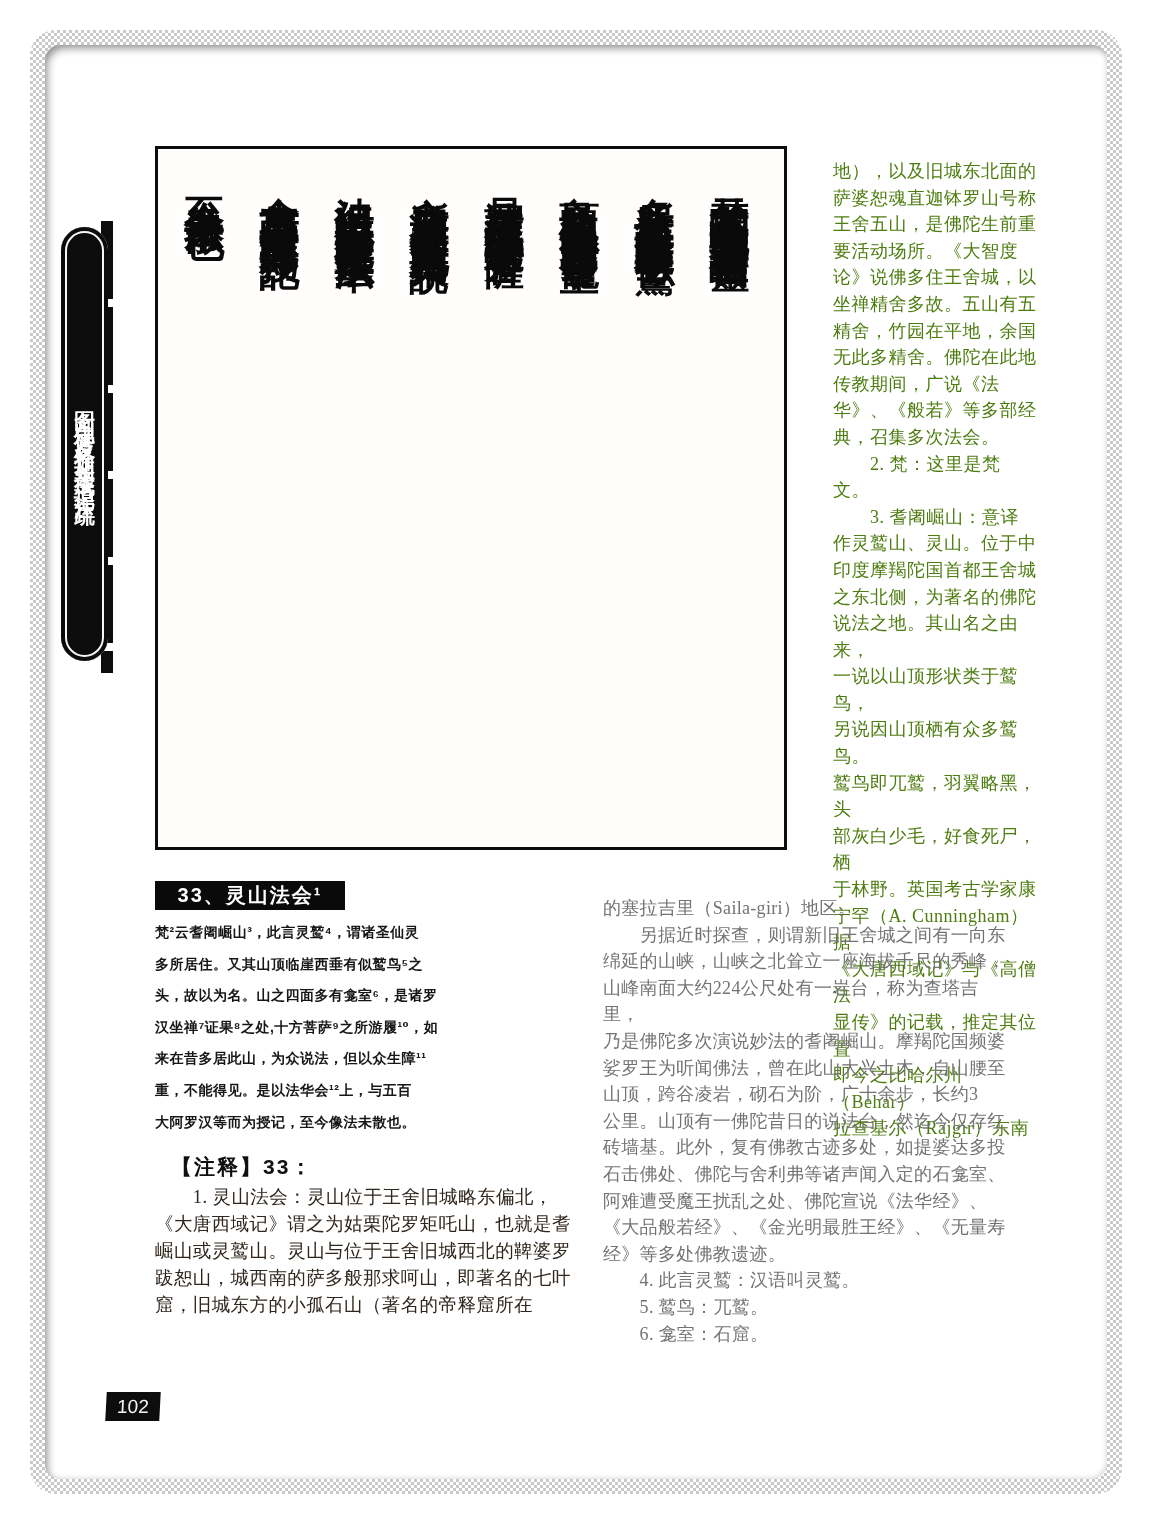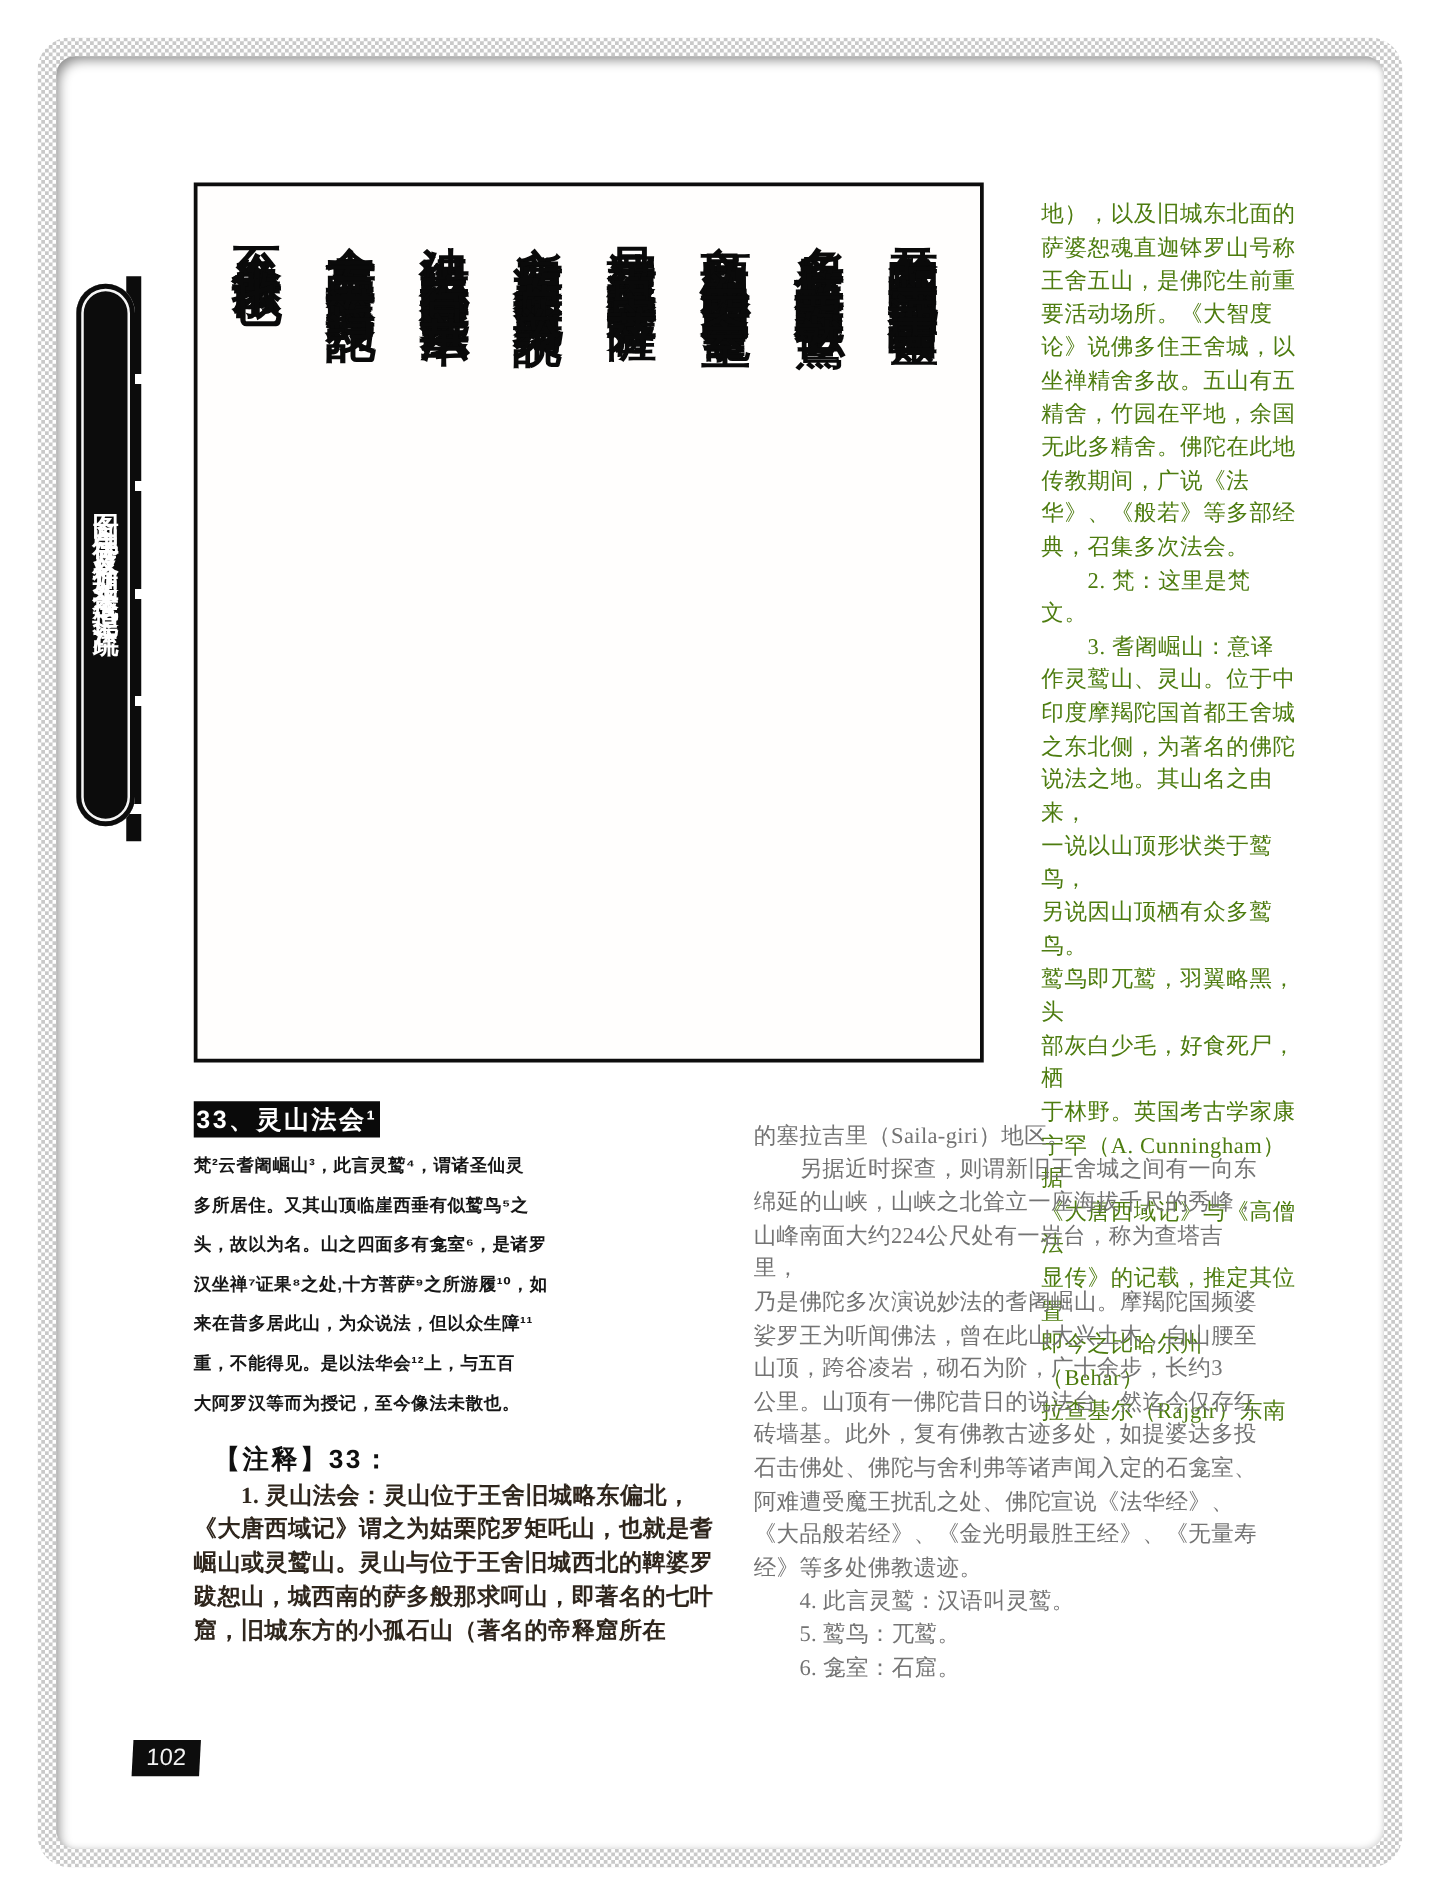--- a/index.html
+++ b/index.html
@@ -47,42 +47,42 @@
     color:#0a0a0a;font-family:"DejaVu Serif","Liberation Serif",serif;
   }
   
   .right-col{
     position:absolute;left:800px;top:158px;width:210px;
     font-size:18px;line-height:26.6px;letter-spacing:0.5px;
     color:#4d7c0f;white-space:pre-line;margin-left:33px;
   }
   
   .sec-head{
-    position:absolute;left:155px;top:881px;width:149px;height:29px;
+    position:absolute;left:155px;top:881px;width:190px;height:29px;
     background:#0a0a0a;color:#ffffff;
     display:flex;align-items:center;justify-content:center;
     font-size:20px;font-weight:bold;letter-spacing:2px;
     font-family:"Liberation Sans","DejaVu Sans",sans-serif;
   }
   
   .sec-para{
     position:absolute;left:155px;top:917px;width:424px;
     font-size:14px;line-height:31.6px;letter-spacing:0.5px;
     font-weight:600;color:#161616;white-space:pre-line;
     font-family:"Liberation Sans","DejaVu Sans",sans-serif;
   }
   .notes-head{
     position:absolute;left:171px;top:1153px;
     font-size:21px;font-weight:bold;letter-spacing:2px;color:#101010;
     font-family:"Liberation Sans","DejaVu Sans",sans-serif;
   }
   .note1{
     position:absolute;left:155px;top:1184px;width:426px;
     font-size:18.5px;line-height:27px;letter-spacing:0.4px;
-    color:#2f261d;white-space:pre-line;font-weight:bold;
+    color:#2f261d;white-space:pre-line;
   }
   
   .bottom-col{
     position:absolute;left:603px;top:895px;width:406px;
     font-size:18px;line-height:26.6px;letter-spacing:0.3px;
     color:#737373;white-space:pre-line;
   }
   .page-num{
     position:absolute;left:106px;top:1392px;width:54px;height:29px;
     background:#0d0d0d;color:#f4f4f4;

